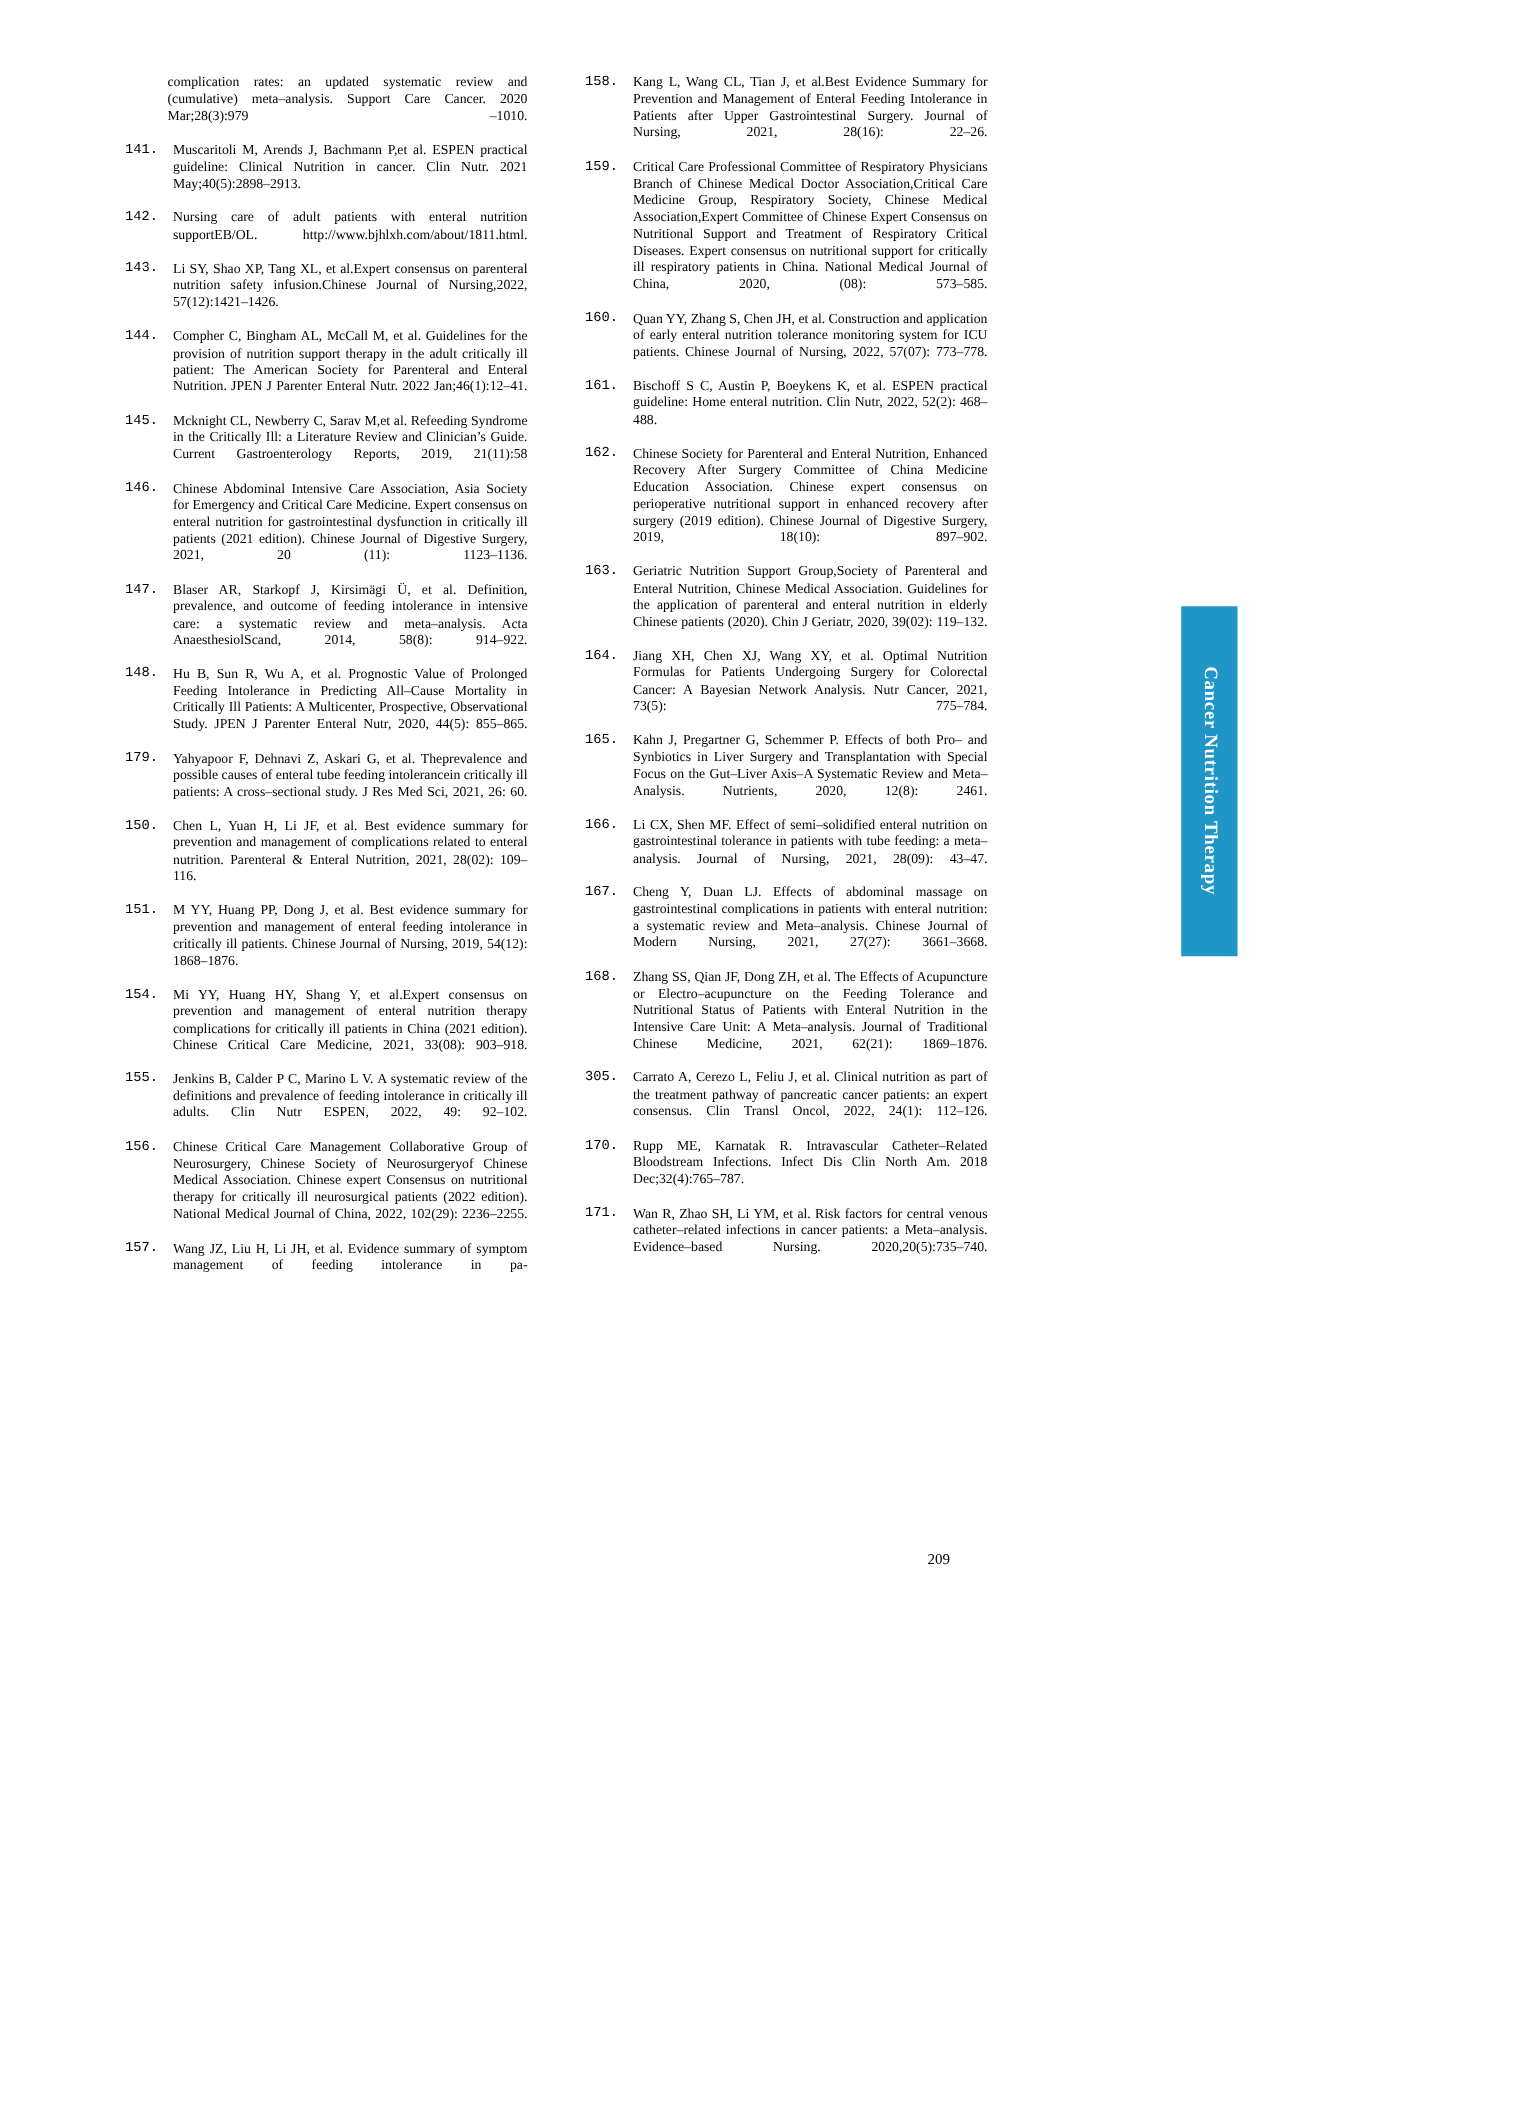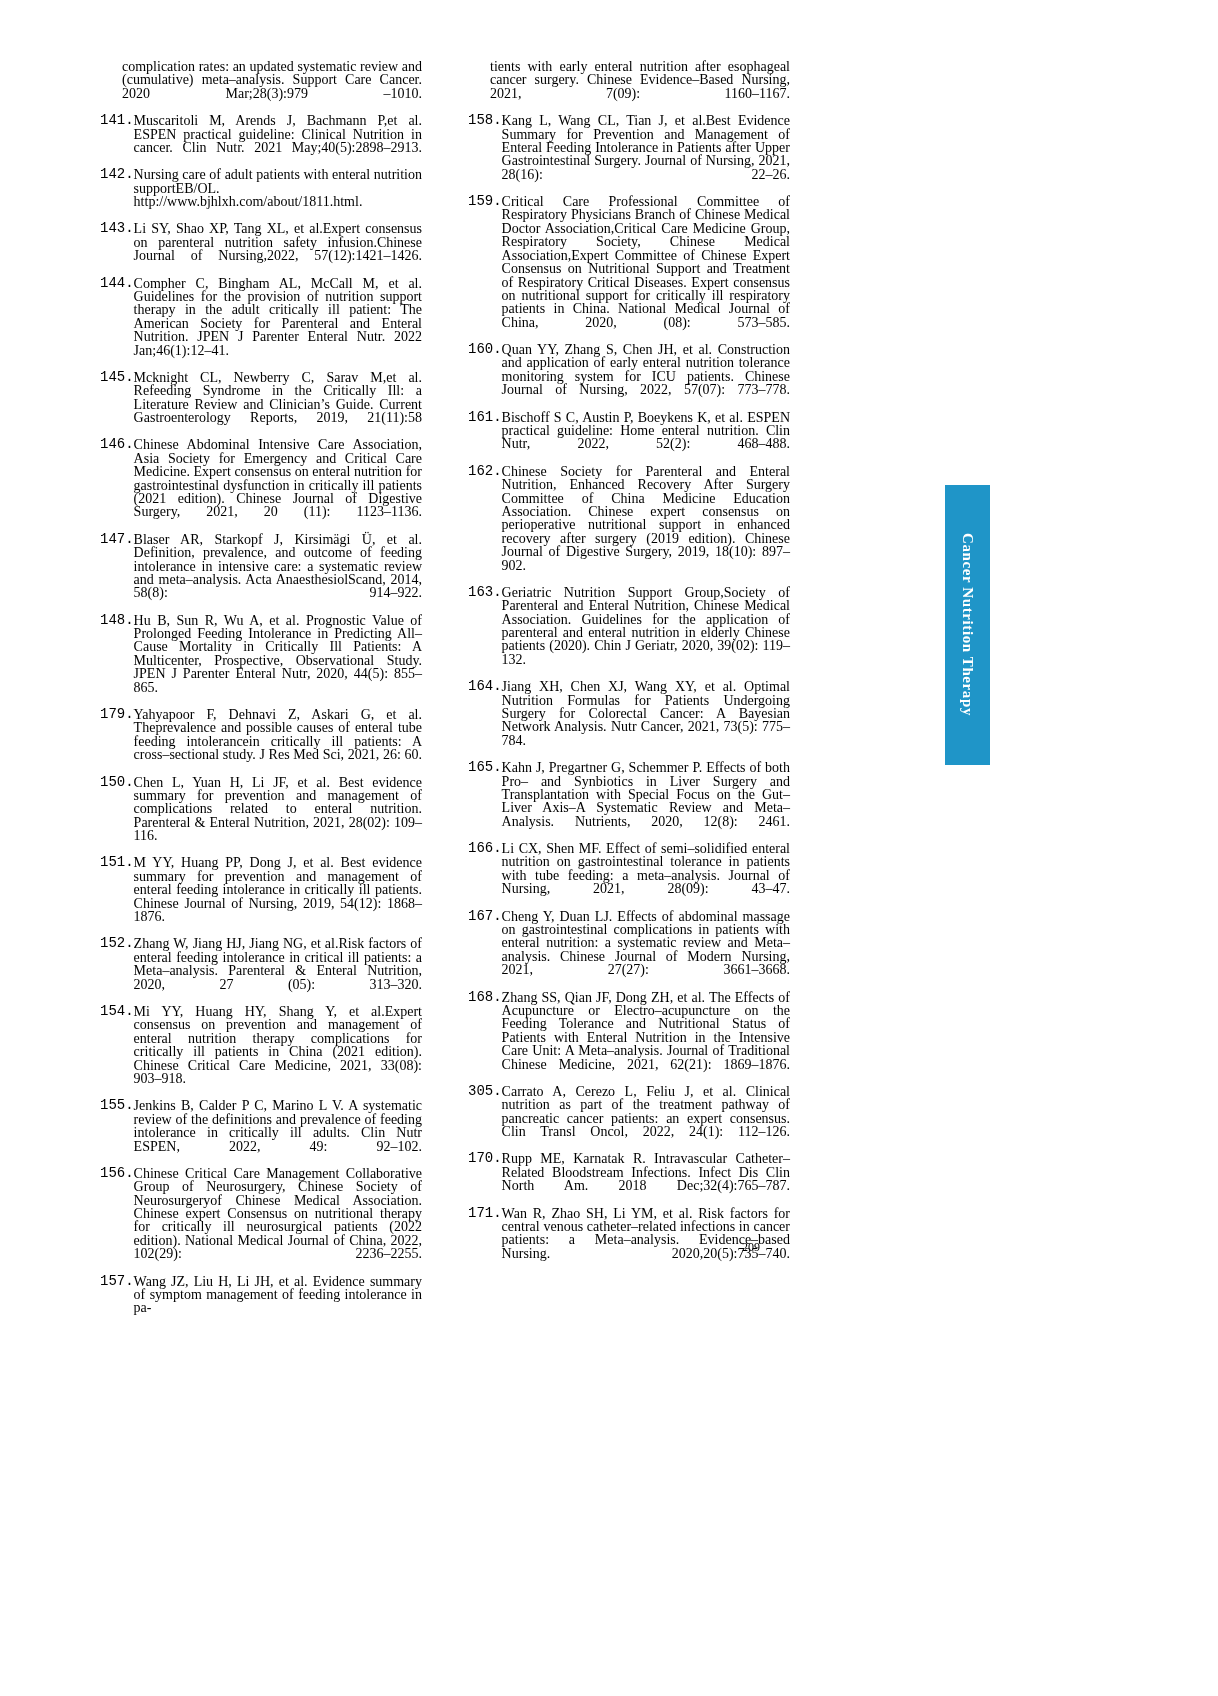--- a/index.html
+++ b/index.html
@@ -29,25 +29,26 @@
     display: flex;
     flex-direction: row;
     gap: 46px;
   }
   .col {
     width: 322px;
   }
   .ref {
     display: flex;
     flex-direction: row;
-    font-size: 14px;
+    font-size: 11px;
     line-height: 13.4px;
     margin-bottom: 0.5px;
     text-align: justify;
     text-justify: inter-word;
+    gap: 12px;
   }
   .ref .num {
     flex: 0 0 auto;
     min-width: 22px;
     text-align: left;
     white-space: nowrap;
     font-family: Liberation Mono, monospace;
   }
   .ref .body {
     flex: 1 1 auto;
@@ -139,45 +140,37 @@
         </div>
         <div class="ref">
           <div class="num">150.</div>
           <div class="body">Chen L, Yuan H, Li JF, et al. Best evidence summary for prevention and management of complications related to enteral nutrition. Parenteral &amp; Enteral Nutrition, 2021, 28(02): 109–116.</div>
         </div>
         <div class="ref">
           <div class="num">151.</div>
           <div class="body">M YY, Huang PP, Dong J, et al. Best evidence summary for prevention and management of enteral feeding intolerance in critically ill patients. Chinese Journal of Nursing, 2019, 54(12): 1868–1876.</div>
         </div>
         <div class="ref">
-          <div class="num">152.</div>
-          <div class="body">Zhang W, Jiang HJ, Jiang NG, et al.Risk factors of enteral feeding intolerance in critical ill patients: a Meta–analysis. Parenteral &amp; Enteral Nutrition, 2020, 27 (05): 313–320.</div>
-        </div>
-        <div class="ref">
           <div class="num">154.</div>
           <div class="body">Mi YY, Huang HY, Shang Y, et al.Expert consensus on prevention and management of enteral nutrition therapy complications for critically ill patients in China (2021 edition). Chinese Critical Care Medicine, 2021, 33(08): 903–918.</div>
         </div>
         <div class="ref">
           <div class="num">155.</div>
           <div class="body">Jenkins B, Calder P C, Marino L V. A systematic review of the definitions and prevalence of feeding intolerance in critically ill adults. Clin Nutr ESPEN, 2022, 49: 92–102.</div>
         </div>
         <div class="ref">
           <div class="num">156.</div>
           <div class="body">Chinese Critical Care Management Collaborative Group of Neurosurgery, Chinese Society of Neurosurgeryof Chinese Medical Association. Chinese expert Consensus on nutritional therapy for critically ill neurosurgical patients (2022 edition). National Medical Journal of China, 2022, 102(29): 2236–2255.</div>
         </div>
         <div class="ref">
           <div class="num">157.</div>
           <div class="body">Wang JZ, Liu H, Li JH, et al. Evidence summary of symptom management of feeding intolerance in pa-</div>
         </div>
       </div>
     <div class="col" id="col1">
-        <div class="ref">
-          <div class="num"></div>
-          <div class="body">tients with early enteral nutrition after esophageal cancer surgery. Chinese Evidence–Based Nursing, 2021, 7(09): 1160–1167.</div>
-        </div>
         <div class="ref">
           <div class="num">158.</div>
           <div class="body">Kang L, Wang CL, Tian J, et al.Best Evidence Summary for Prevention and Management of Enteral Feeding Intolerance in Patients after Upper Gastrointestinal Surgery. Journal of Nursing, 2021, 28(16): 22–26.</div>
         </div>
         <div class="ref">
           <div class="num">159.</div>
           <div class="body">Critical Care Professional Committee of Respiratory Physicians Branch of Chinese Medical Doctor Association,Critical Care Medicine Group, Respiratory Society, Chinese Medical Association,Expert Committee of Chinese Expert Consensus on Nutritional Support and Treatment of Respiratory Critical Diseases. Expert consensus on nutritional support for critically ill respiratory patients in China. National Medical Journal of China, 2020, (08): 573–585.</div>
         </div>
         <div class="ref">
           <div class="num">160.</div>

